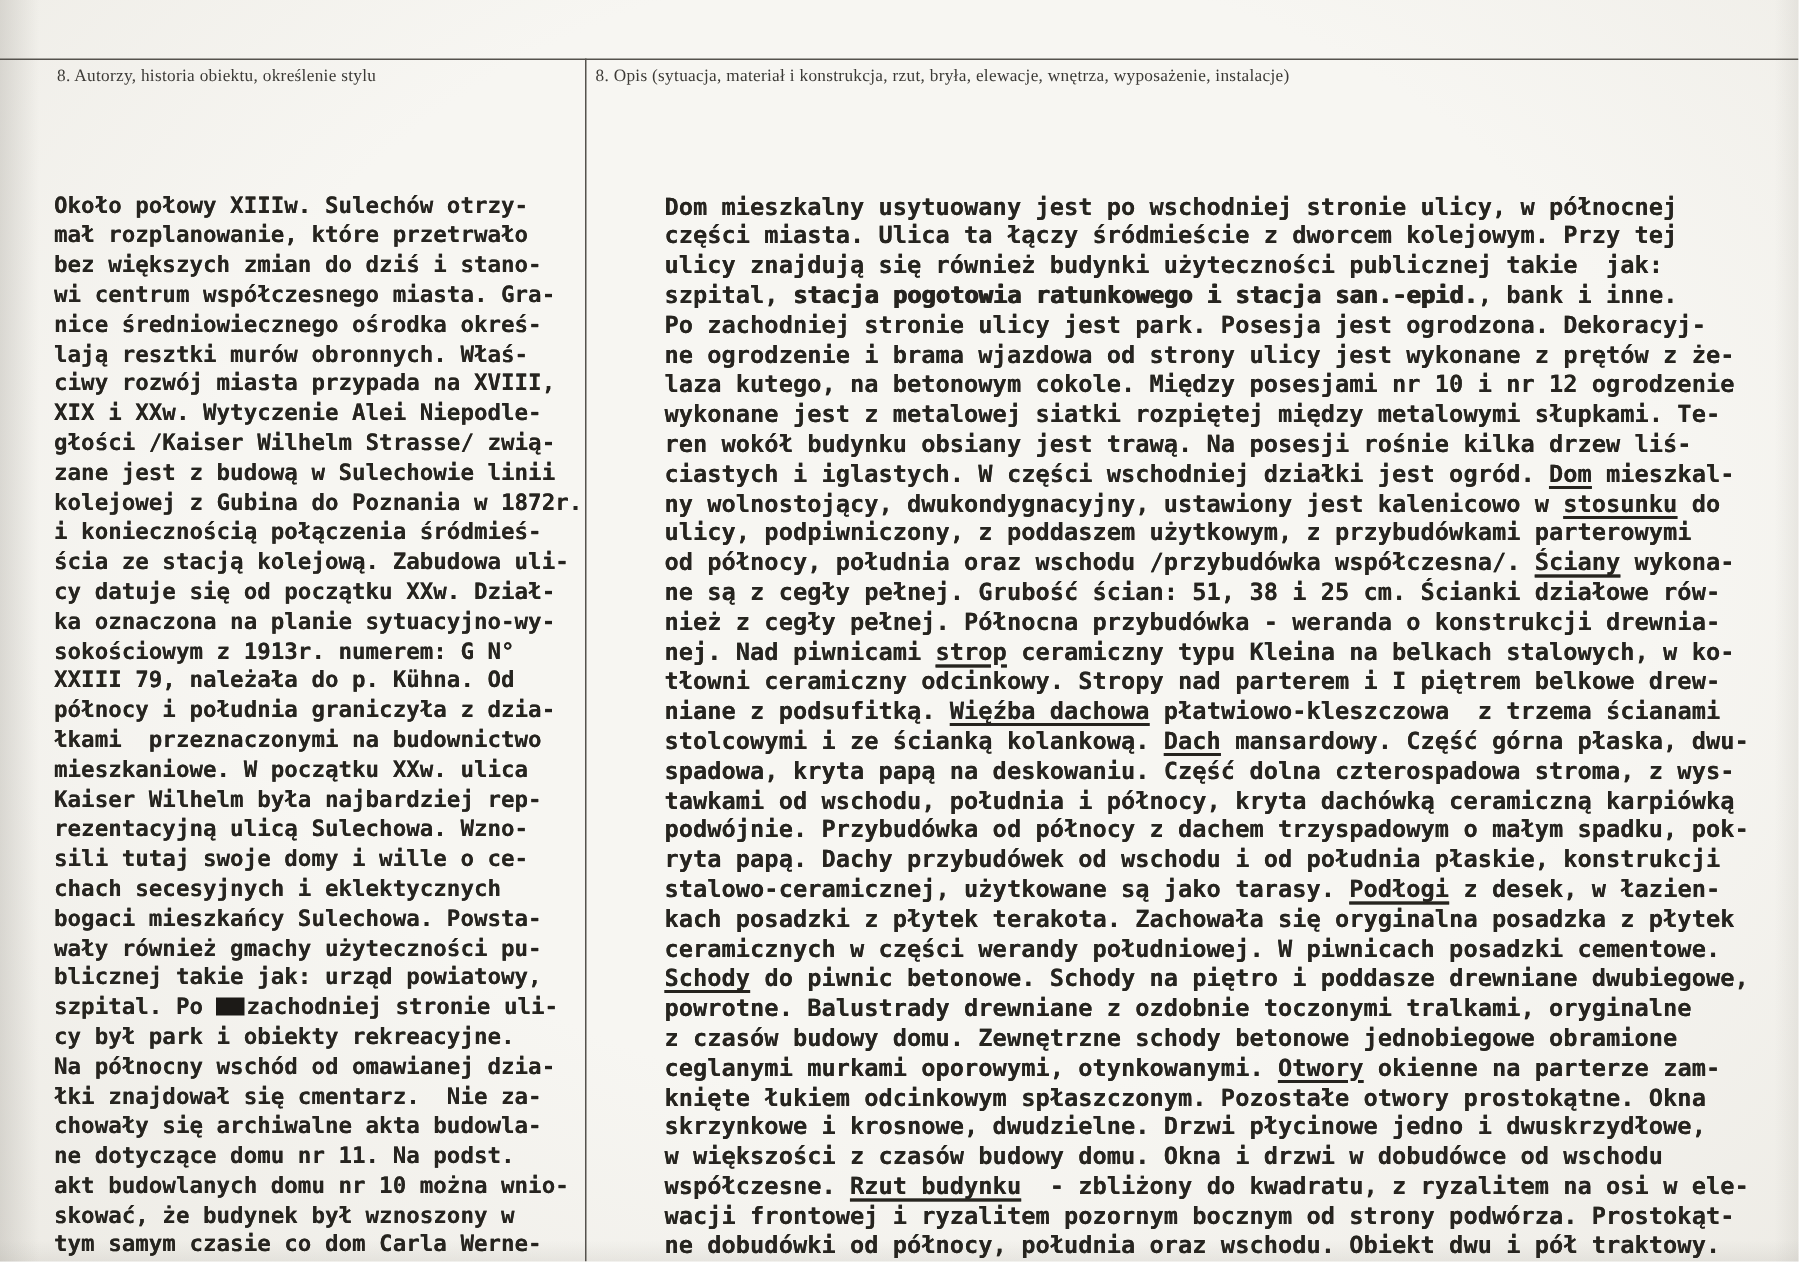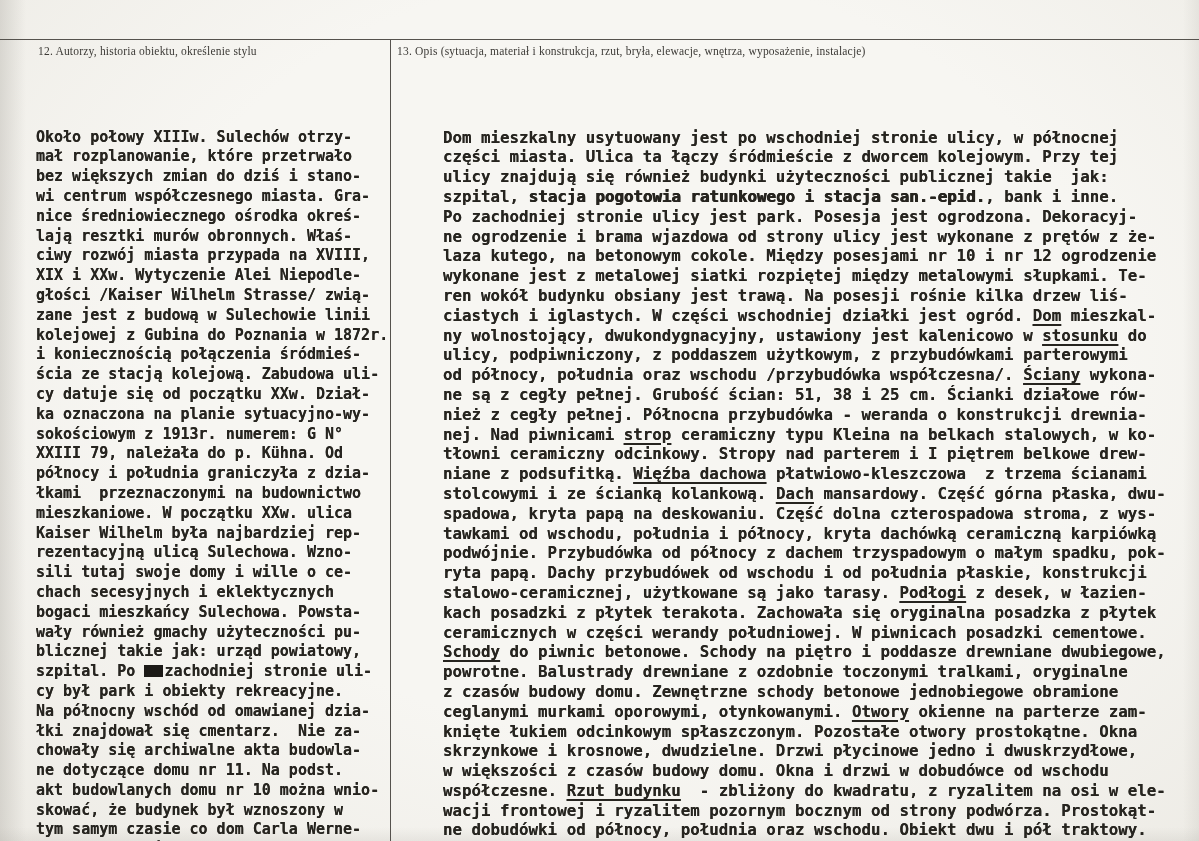--- a/index.html
+++ b/index.html
@@ -37,23 +37,23 @@
   .redact { display:inline-block; width:19px; height:12px; background:#1c1a17; vertical-align:-1px; margin-right:1px; }
 </style>
 </head>
 <body>
 
 <div class="scan">
 
   <div class="rule-top"></div>
   <div class="divider"></div>
 
-  <div class="hdr hdr-left">12. Autorzy, historia obiektu, określenie stylu</div>
+  <div class="hdr hdr-left">8. Autorzy, historia obiektu, określenie stylu</div>
 
-  <div class="hdr hdr-right">13. Opis (sytuacja, materiał i konstrukcja, rzut, bryła, elewacje, wnętrza, wyposażenie, instalacje)</div>
+  <div class="hdr hdr-right">8. Opis (sytuacja, materiał i konstrukcja, rzut, bryła, elewacje, wnętrza, wyposażenie, instalacje)</div>
 
   <div class="col col-left">
     <div><div class="tl"><span>Około połowy XIIIw. Sulechów otrzy-</span></div><div class="tl"><span>mał rozplanowanie, które przetrwało</span></div><div class="tl"><span>bez większych zmian do dziś i stano-</span></div><div class="tl"><span>wi centrum współczesnego miasta. Gra-</span></div><div class="tl"><span>nice średniowiecznego ośrodka okreś-</span></div><div class="tl"><span>lają resztki murów obronnych. Właś-</span></div><div class="tl"><span>ciwy rozwój miasta przypada na XVIII,</span></div><div class="tl"><span>XIX i XXw. Wytyczenie Alei Niepodle-</span></div><div class="tl"><span>głości /Kaiser Wilhelm Strasse/ zwią-</span></div><div class="tl"><span>zane jest z budową w Sulechowie linii</span></div><div class="tl"><span>kolejowej z Gubina do Poznania w 1872r.</span></div><div class="tl"><span>i koniecznością połączenia śródmieś-</span></div><div class="tl"><span>ścia ze stacją kolejową. Zabudowa uli-</span></div><div class="tl"><span>cy datuje się od początku XXw. Dział-</span></div><div class="tl"><span>ka oznaczona na planie sytuacyjno-wy-</span></div><div class="tl"><span>sokościowym z 1913r. numerem: G N°</span></div><div class="tl"><span>XXIII 79, należała do p. Kühna. Od</span></div><div class="tl"><span>północy i południa graniczyła z dzia-</span></div><div class="tl"><span>łkami  przeznaczonymi na budownictwo</span></div><div class="tl"><span>mieszkaniowe. W początku XXw. ulica</span></div><div class="tl"><span>Kaiser Wilhelm była najbardziej rep-</span></div><div class="tl"><span>rezentacyjną ulicą Sulechowa. Wzno-</span></div><div class="tl"><span>sili tutaj swoje domy i wille o ce-</span></div><div class="tl"><span>chach secesyjnych i eklektycznych</span></div><div class="tl"><span>bogaci mieszkańcy Sulechowa. Powsta-</span></div><div class="tl"><span>wały również gmachy użyteczności pu-</span></div><div class="tl"><span>blicznej takie jak: urząd powiatowy,</span></div><div class="tl"><span>szpital. Po </span><span class="redact"></span><span>zachodniej stronie uli-</span></div><div class="tl"><span>cy był park i obiekty rekreacyjne.</span></div><div class="tl"><span>Na północny wschód od omawianej dzia-</span></div><div class="tl"><span>łki znajdował się cmentarz.  Nie za-</span></div><div class="tl"><span>chowały się archiwalne akta budowla-</span></div><div class="tl"><span>ne dotyczące domu nr 11. Na podst.</span></div><div class="tl"><span>akt budowlanych domu nr 10 można wnio-</span></div><div class="tl"><span>skować, że budynek był wznoszony w</span></div><div class="tl"><span>tym samym czasie co dom Carla Werne-</span></div><div class="tl"><span>ra. Już w projekcie domu nr 10 z 1908r.</span></div></div>
     
   </div>
 
   <div class="col col-right">
     <div><div class="tl"><span>Dom mieszkalny usytuowany jest po wschodniej stronie ulicy, w północnej</span></div><div class="tl"><span>części miasta. Ulica ta łączy śródmieście z dworcem kolejowym. Przy tej</span></div><div class="tl"><span>ulicy znajdują się również budynki użyteczności publicznej takie  jak:</span></div><div class="tl"><span>szpital, </span><span class="b">stacja pogotowia ratunkowego i stacja san.-epid.</span><span>, bank i inne.</span></div><div class="tl"><span>Po zachodniej stronie ulicy jest park. Posesja jest ogrodzona. Dekoracyj-</span></div><div class="tl"><span>ne ogrodzenie i brama wjazdowa od strony ulicy jest wykonane z prętów z że-</span></div><div class="tl"><span>laza kutego, na betonowym cokole. Między posesjami nr 10 i nr 12 ogrodzenie</span></div><div class="tl"><span>wykonane jest z metalowej siatki rozpiętej między metalowymi słupkami. Te-</span></div><div class="tl"><span>ren wokół budynku obsiany jest trawą. Na posesji rośnie kilka drzew liś-</span></div><div class="tl"><span>ciastych i iglastych. W części wschodniej działki jest ogród. </span><span class="u">Dom</span><span> mieszkal-</span></div><div class="tl"><span>ny wolnostojący, dwukondygnacyjny, ustawiony jest kalenicowo w </span><span class="u">stosunku</span><span> do</span></div><div class="tl"><span>ulicy, podpiwniczony, z poddaszem użytkowym, z przybudówkami parterowymi</span></div><div class="tl"><span>od północy, południa oraz wschodu /przybudówka współczesna/. </span><span class="u">Ściany</span><span> wykona-</span></div><div class="tl"><span>ne są z cegły pełnej. Grubość ścian: 51, 38 i 25 cm. Ścianki działowe rów-</span></div><div class="tl"><span>nież z cegły pełnej. Północna przybudówka - weranda o konstrukcji drewnia-</span></div><div class="tl"><span>nej. Nad piwnicami </span><span class="u">strop</span><span> ceramiczny typu Kleina na belkach stalowych, w ko-</span></div><div class="tl"><span>tłowni ceramiczny odcinkowy. Stropy nad parterem i I piętrem belkowe drew-</span></div><div class="tl"><span>niane z podsufitką. </span><span class="u">Więźba dachowa</span><span> płatwiowo-kleszczowa  z trzema ścianami</span></div><div class="tl"><span>stolcowymi i ze ścianką kolankową. </span><span class="u">Dach</span><span> mansardowy. Część górna płaska, dwu-</span></div><div class="tl"><span>spadowa, kryta papą na deskowaniu. Część dolna czterospadowa stroma, z wys-</span></div><div class="tl"><span>tawkami od wschodu, południa i północy, kryta dachówką ceramiczną karpiówką</span></div><div class="tl"><span>podwójnie. Przybudówka od północy z dachem trzyspadowym o małym spadku, pok-</span></div><div class="tl"><span>ryta papą. Dachy przybudówek od wschodu i od południa płaskie, konstrukcji</span></div><div class="tl"><span>stalowo-ceramicznej, użytkowane są jako tarasy. </span><span class="u">Podłogi</span><span> z desek, w łazien-</span></div><div class="tl"><span>kach posadzki z płytek terakota. Zachowała się oryginalna posadzka z płytek</span></div><div class="tl"><span>ceramicznych w części werandy południowej. W piwnicach posadzki cementowe.</span></div><div class="tl"><span class="u">Schody</span><span> do piwnic betonowe. Schody na piętro i poddasze drewniane dwubiegowe,</span></div><div class="tl"><span>powrotne. Balustrady drewniane z ozdobnie toczonymi tralkami, oryginalne</span></div><div class="tl"><span>z czasów budowy domu. Zewnętrzne schody betonowe jednobiegowe obramione</span></div><div class="tl"><span>ceglanymi murkami oporowymi, otynkowanymi. </span><span class="u">Otwory</span><span> okienne na parterze zam-</span></div><div class="tl"><span>knięte łukiem odcinkowym spłaszczonym. Pozostałe otwory prostokątne. Okna</span></div><div class="tl"><span>skrzynkowe i krosnowe, dwudzielne. Drzwi płycinowe jedno i dwuskrzydłowe,</span></div><div class="tl"><span>w większości z czasów budowy domu. Okna i drzwi w dobudówce od wschodu</span></div><div class="tl"><span>współczesne. </span><span class="u">Rzut budynku</span><span>  - zbliżony do kwadratu, z ryzalitem na osi w ele-</span></div><div class="tl"><span>wacji frontowej i ryzalitem pozornym bocznym od strony podwórza. Prostokąt-</span></div><div class="tl"><span>ne dobudówki od północy, południa oraz wschodu. Obiekt dwu i pół traktowy.</span></div><div class="tl"><span class="u">Bryła</span><span> zwarta, w kształcie sześcianu, z trzema dobudówkami w kształcie pro-</span></div></div>
     
   </div>

